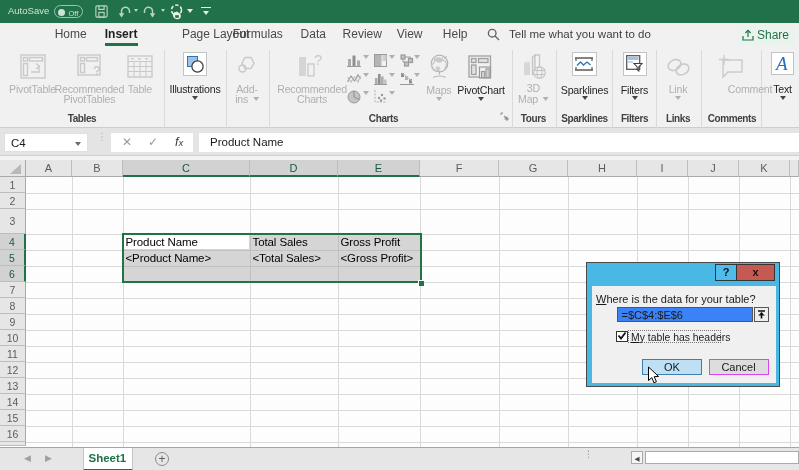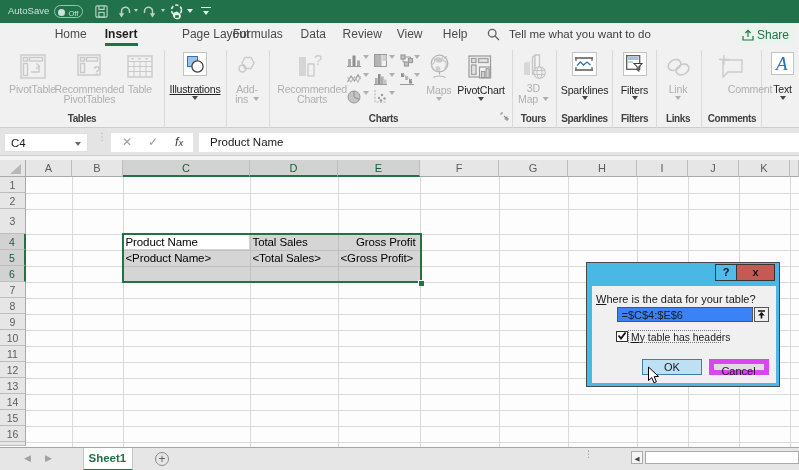--- a/index.html
+++ b/index.html
@@ -140,21 +140,21 @@
         </g>
         <path d="M3.5 4l2 2 2-2zM10.5 4l2 2 2-2zM17.5 4l2 2 2-2z" fill="#c9c9c9"></path>
       </svg>
   <div class="rlabel gray" style="left:139.8px;top:38px;">Table</div>
 
   <div class="iconbox" style="left:183px;top:6.5px;width:24px;height:24px;"></div>
   <svg class="abs" style="left:187px;top:10px;" width="17" height="17" viewBox="0 0 17 17">
         <rect x="0.5" y="0.5" width="10" height="10" fill="#9dc3e6" stroke="#2e75b6" stroke-width="1"></rect>
         <circle cx="10.5" cy="10.5" r="5.6" fill="#fff" stroke="#404040" stroke-width="1.3"></circle>
       </svg>
-  <div class="rlabel dark" style="left:195px;top:38px;text-decoration:underline;">Illustrations</div>
+  <div class="rlabel dark" style="left:195px;top:38px;">Illustrations</div>
   <div class="dd" style="left:195px;top:50px;color:#444;"></div>
 
   <svg class="abs" style="left:235px;top:8px;" width="24" height="24" viewBox="0 0 24 24">
         <g fill="none" stroke="#c9c9c9" stroke-width="1.4">
           <path d="M10 3.5h6l3 5.5-3 5.5h-6L7 9z"></path>
           <circle cx="7.5" cy="14.5" r="3.5"></circle>
         </g>
       </svg>
   <div class="rlabel gray" style="left:247px;top:38px;">Add-<br>ins <span class="tri2"></span></div>
 
@@ -403,21 +403,21 @@
   <div class="abs" style="left:123px;top:78px;width:297px;height:48px;background:#d5d5d5;"></div>
   <div class="abs" style="left:124px;top:79px;width:125px;height:14px;background:#fff;"></div>
   <div class="hline" style="top:94px;left:123px;width:297px;background:#c0c0c0;"></div>
   <div class="hline" style="top:110px;left:123px;width:297px;background:#c0c0c0;"></div>
   <div class="vline" style="left:250px;top:78px;height:48px;background:#c0c0c0;"></div>
   <div class="vline" style="left:338px;top:78px;height:48px;background:#c0c0c0;"></div>
   <div class="abs" style="left:121.5px;top:76.5px;width:300px;height:50.5px;border:2px solid #217346;"></div>
   <div class="abs" style="left:417.5px;top:123.5px;width:6px;height:6px;background:#217346;border-left:1.5px solid #fff;border-top:1.5px solid #fff;"></div>
   <div class="cell" style="left:125px;top:79px;height:14px;line-height:14px;">Product Name</div>
   <div class="cell" style="left:252px;top:79px;height:14px;line-height:14px;">Total Sales</div>
-  <div class="cell" style="left:340px;top:79px;height:32px;line-height:14px;padding-left:16px;">Gross Profit</div>
+  <div class="cell" style="left:340px;top:79px;height:32px;line-height:14px;">Gross Profit</div>
   <div class="cell" style="left:125px;top:95px;height:14px;line-height:14px;">&lt;Product Name&gt;</div>
   <div class="cell" style="left:252px;top:95px;height:14px;line-height:14px;">&lt;Total Sales&gt;</div>
   <div class="cell" style="left:340px;top:95px;height:14px;line-height:14px;">&lt;Gross Profit&gt;</div>
 </div>
 <div class="abs" id="sheetbar">
   <div class="abs" style="left:24px;top:5.5px;font-size:9px;color:#a0a0a0;">◀</div>
   <div class="abs" style="left:45px;top:5.5px;font-size:9px;color:#a0a0a0;">▶</div>
   <div class="abs" style="left:82.5px;top:0;width:50px;height:23px;background:#fff;border-left:1px solid #c5c5c5;border-right:1px solid #c5c5c5;border-bottom:2px solid #1f7246;">
     <div class="abs" style="left:5px;top:4px;font-size:11.5px;color:#1f7246;font-weight:bold;">Sheet1</div>
   </div>
@@ -444,20 +444,20 @@
     </div>
     <div class="abs" style="left:24px;top:45px;width:11.5px;height:11.5px;background:#fff;border:1.5px solid #333;">
       <svg width="12" height="12" style="position:absolute;left:-1px;top:-1.5px;">
             <path d="M2.5 5.5 5 8.5 9.5 2.5" stroke="#111" stroke-width="1.8" fill="none"></path>
           </svg>
     </div>
     <div class="abs" style="left:36px;top:44px;width:93px;height:13.5px;border:1px dotted #777;white-space:nowrap;">
       <div class="abs" style="left:2px;top:1px;font-size:10.4px;color:#1a1a1a;white-space:nowrap;"><span style="text-decoration:underline;">M</span>y table has headers</div>
     </div>
     <div class="abs" style="left:50px;top:73.5px;width:60px;height:16px;background:#bee0f5;border:1px solid #3c7fb1;text-align:center;font-size:11px;color:#1a1a1a;line-height:15px;">OK</div>
-    <div class="abs" style="left:116.5px;top:73.5px;width:60px;height:16px;background:#ddd;border:5px solid #d946ef;text-align:center;font-size:11px;color:#1a1a1a;line-height:15px;">Cancel</div>
+    <div class="abs" style="left:116.5px;top:73.5px;width:60px;height:16px;background:#ddd;border:1px solid #d946ef;text-align:center;font-size:11px;color:#1a1a1a;line-height:15px;">Cancel</div>
   </div>
 </div>
 <svg class="abs" style="left:647px;top:366px;" width="14" height="20" viewBox="0 0 14 20">
       <path d="M1.5 1 L1.5 14.5 L4.8 11.6 L7 16.8 L9.4 15.7 L7.2 10.7 L11.5 10.4 Z" fill="#fff" stroke="#000" stroke-width="1"></path>
     </svg>
 <div class="abs" id="dialog"></div>
 </div>
 
 </body></html>

